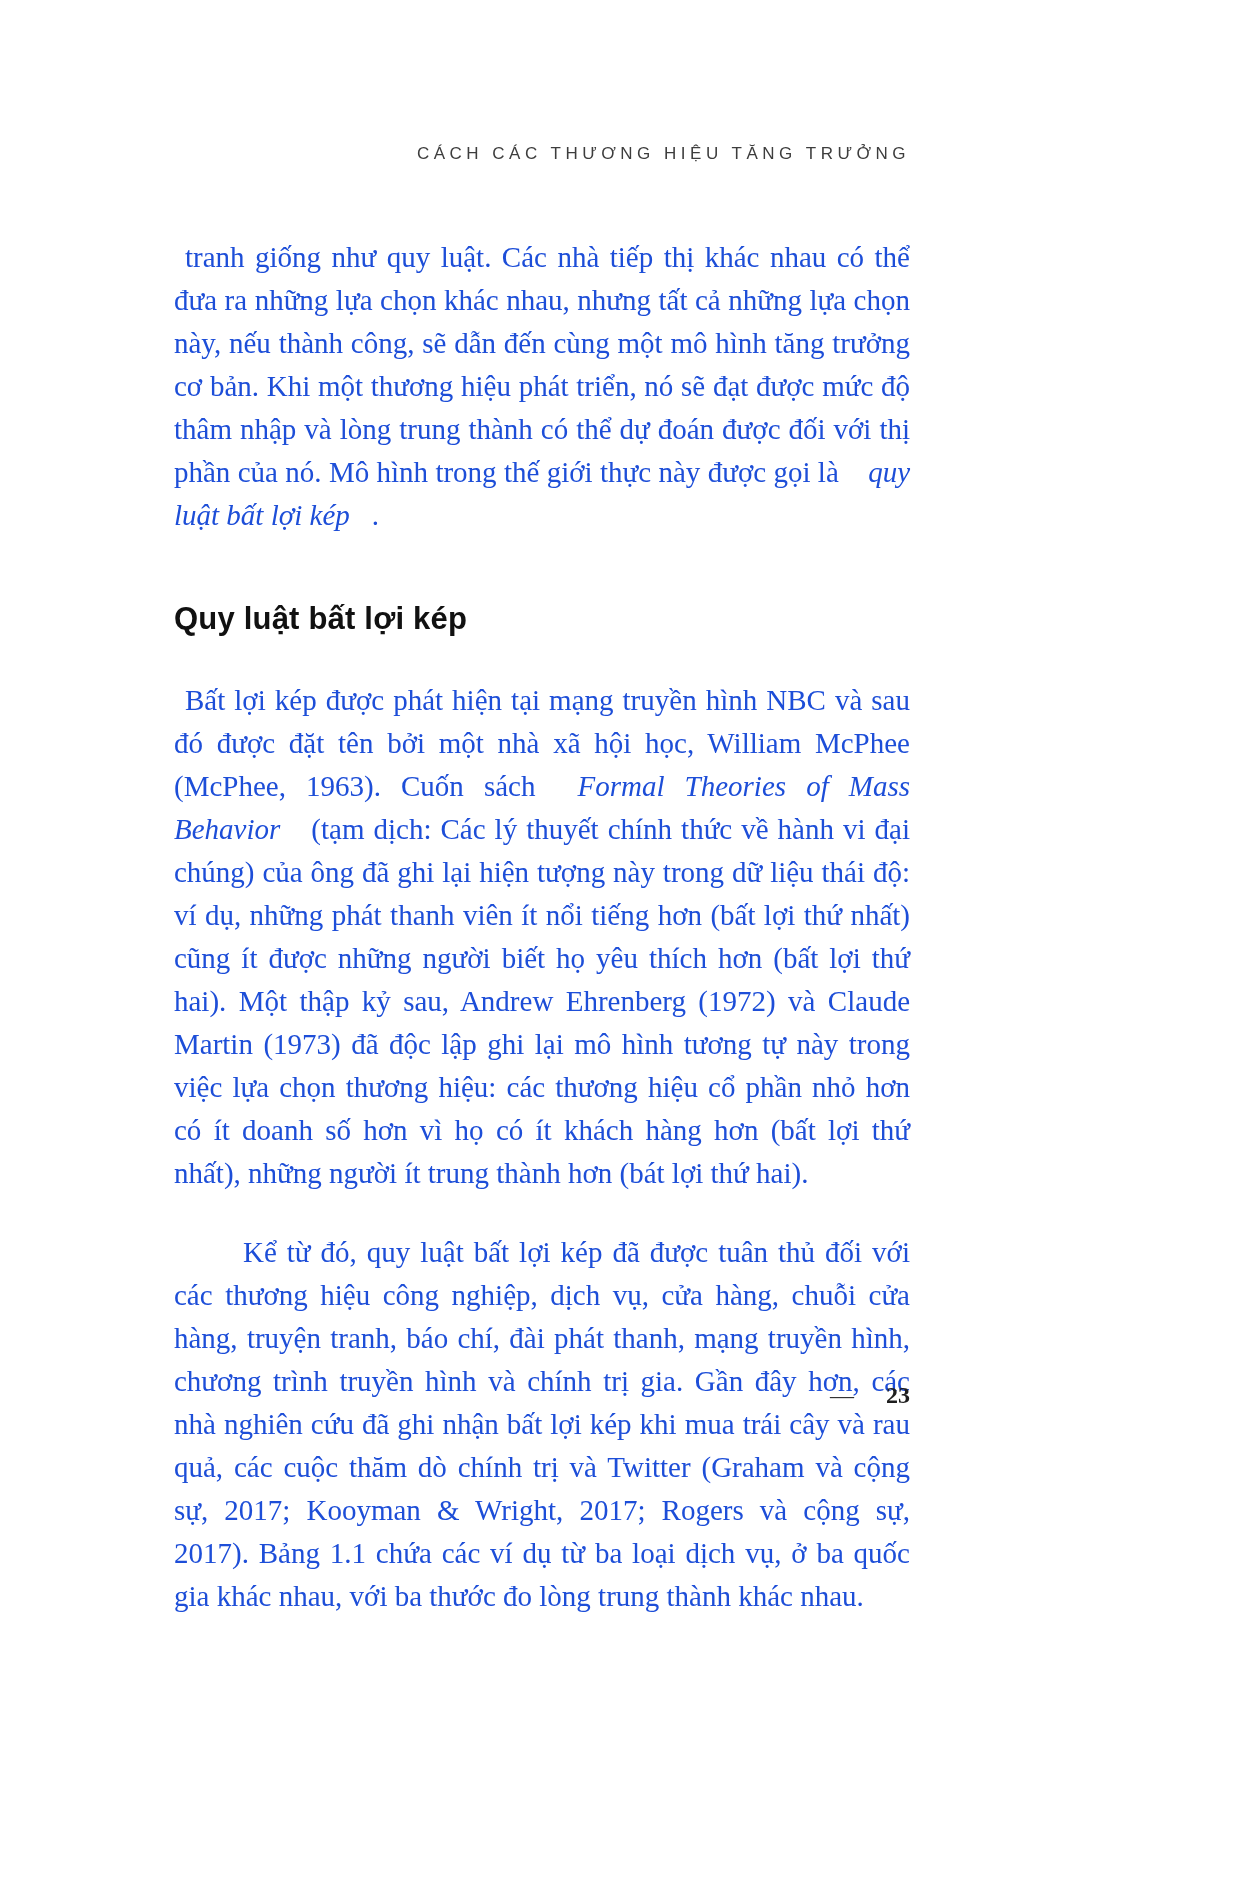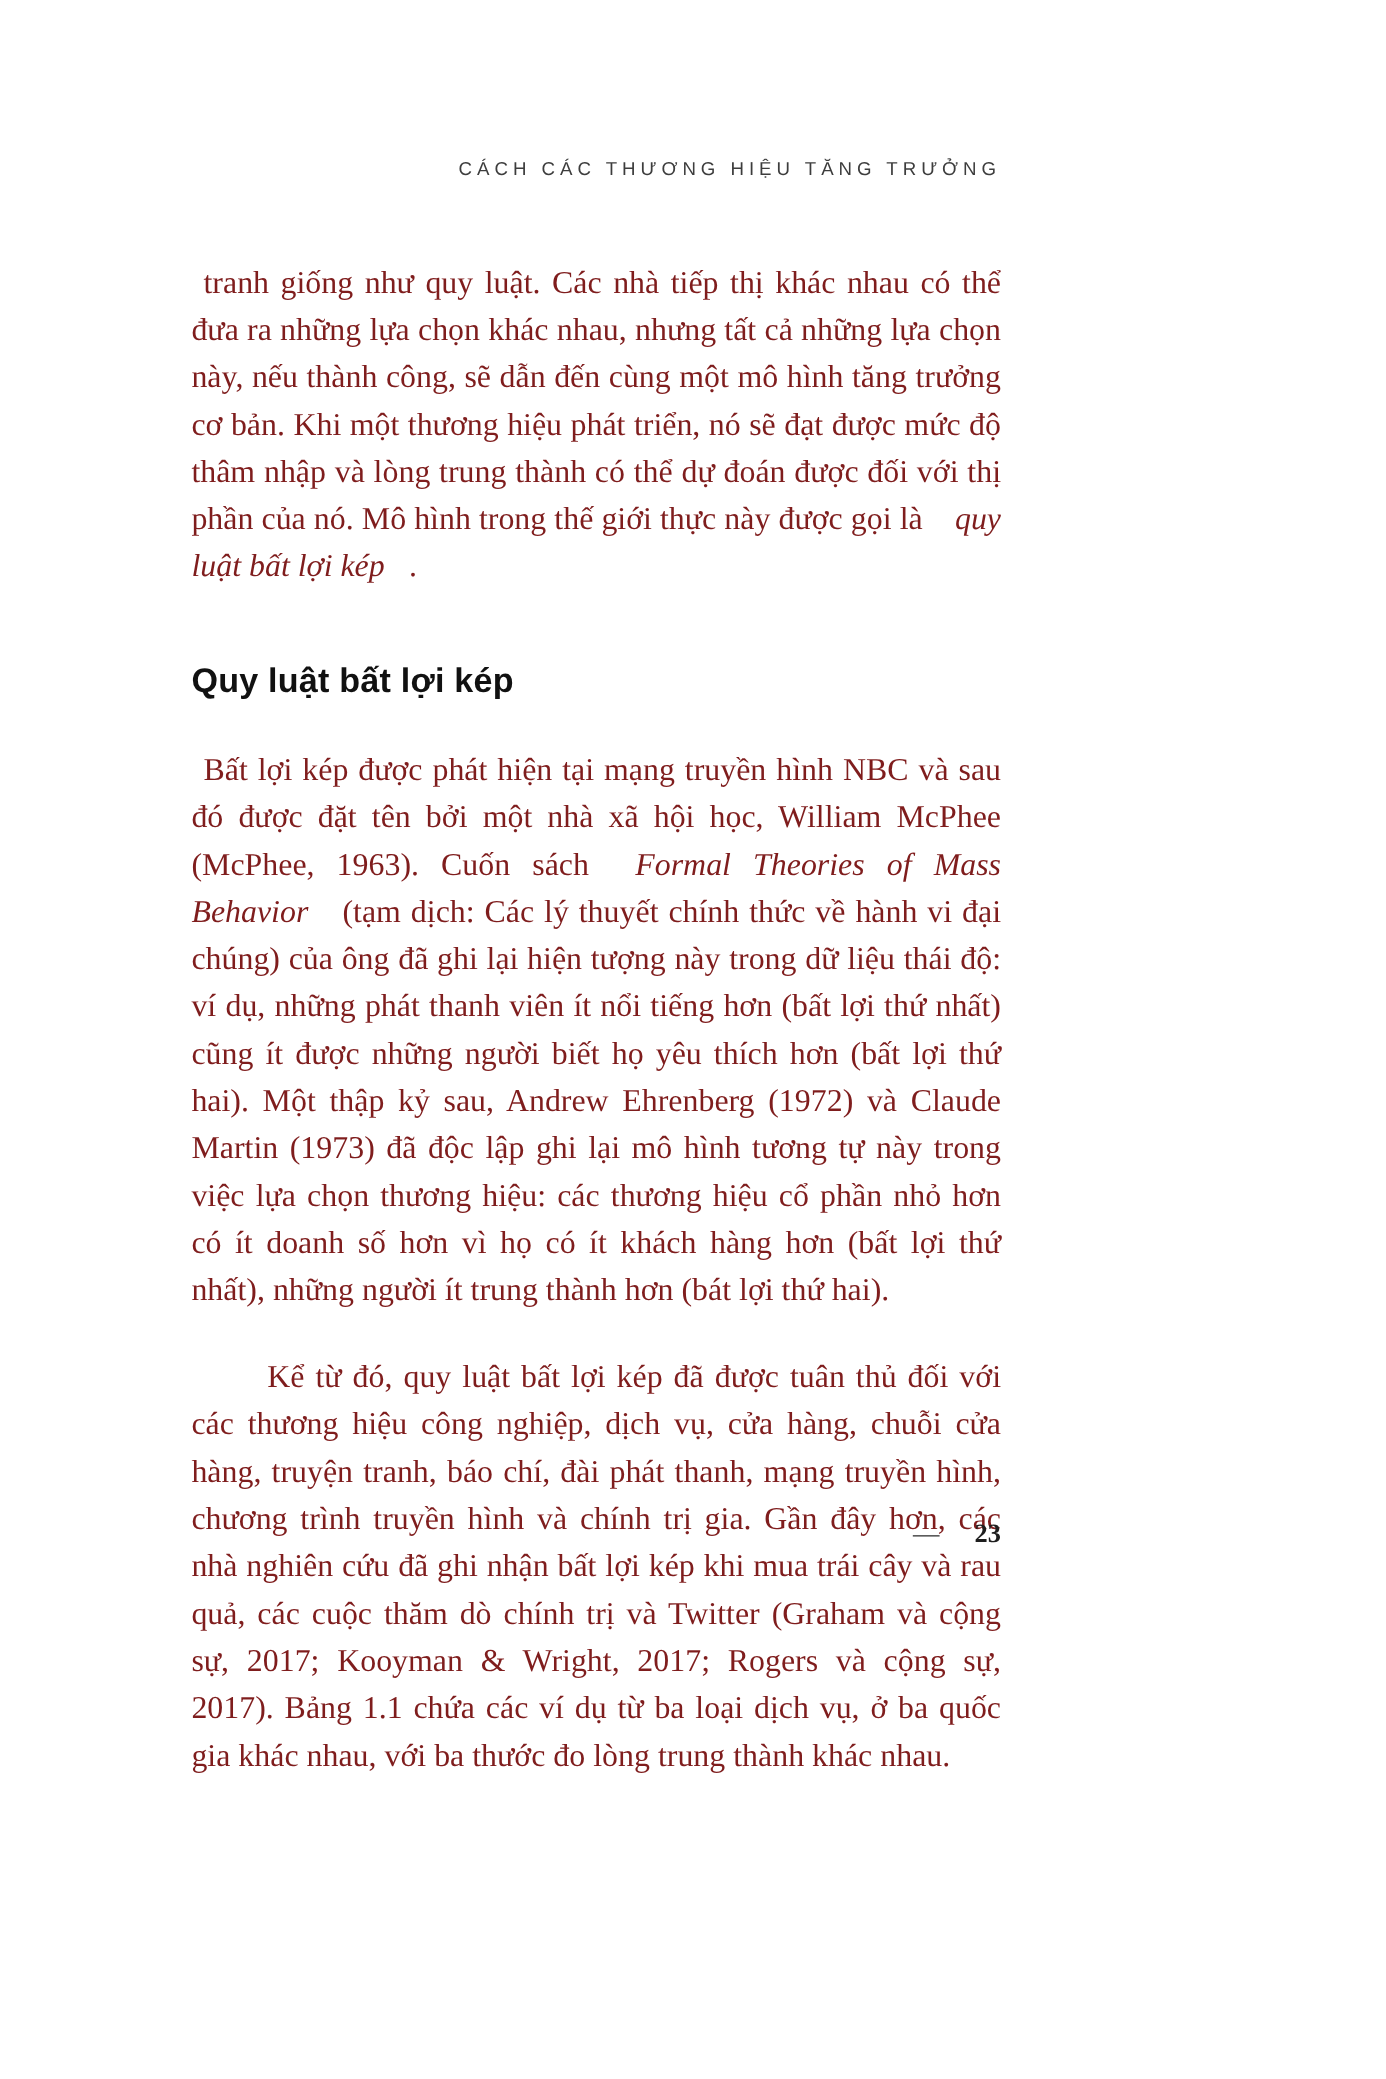--- a/index.html
+++ b/index.html
@@ -33,21 +33,21 @@
     letter-spacing: 4.5px;
     color: #3d3d3d;
     margin-bottom: 50px;
     white-space: nowrap;
   }
 
   p.body-par {
     font-size: 29px;
     line-height: 43px;
     text-align: justify;
-    color: #7f1d1d;
+    color: #1d4ed8;
   }
 
   .italic { font-style: italic; }
 
   h2.section-heading {
     font-family: "Liberation Sans", sans-serif;
     font-weight: 700;
     font-size: 31px;
     color: #111111;
     margin-top: 42px;

